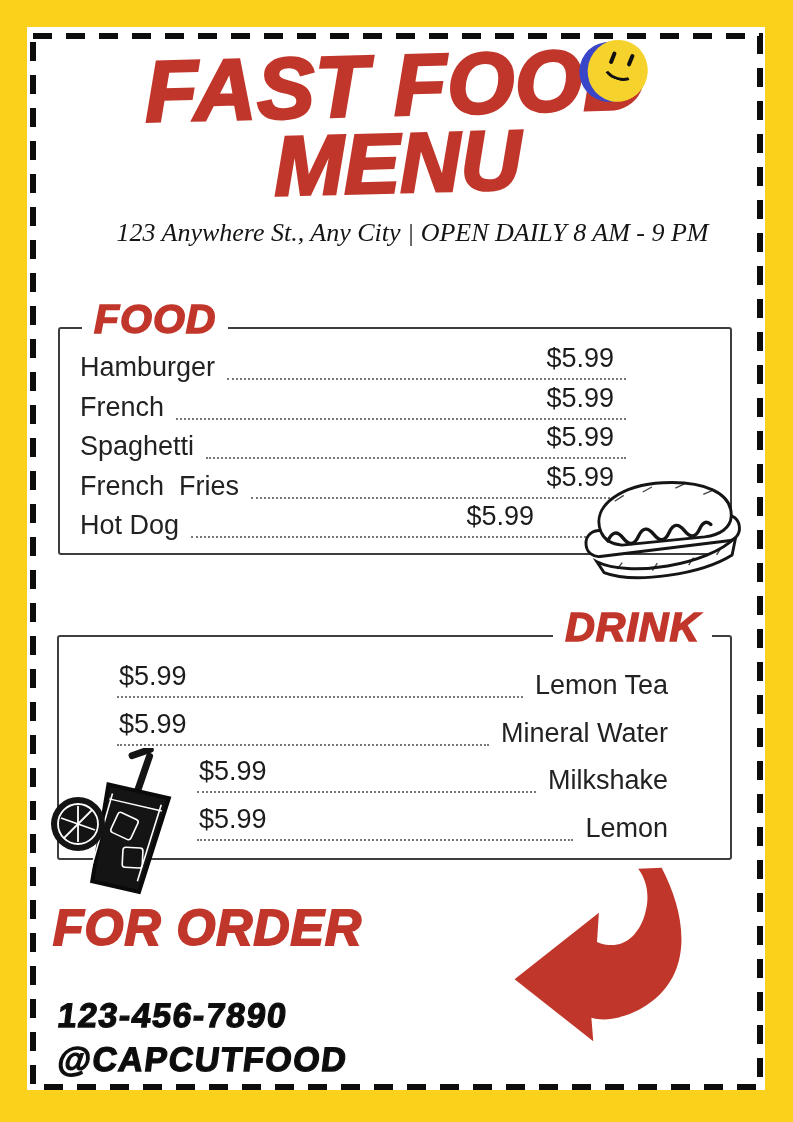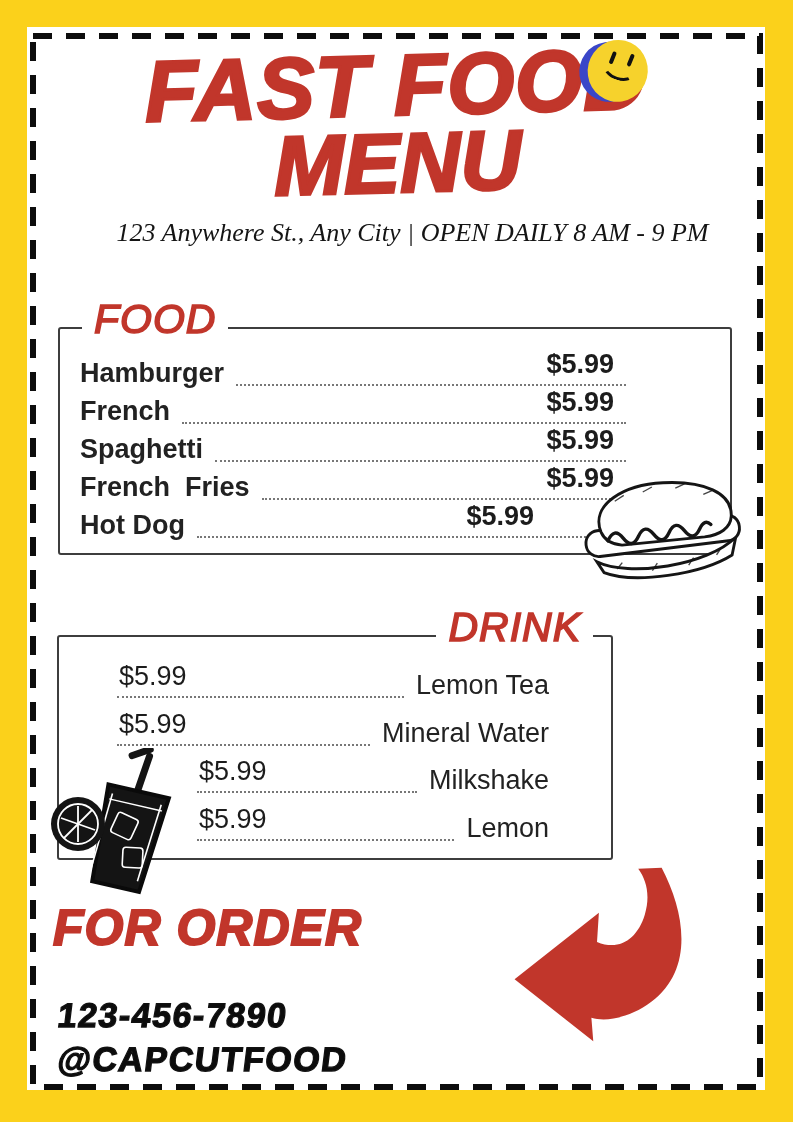--- a/index.html
+++ b/index.html
@@ -37,29 +37,29 @@
   .smiley .eye.right{left:38px;top:11px;transform:rotate(8deg);}
   .smiley .mouth{position:absolute;left:15px;top:18px;width:33px;height:22px;border:3px solid transparent;
     border-bottom:3px solid #111;border-radius:50%;transform:rotate(4deg);}
 
   .address{position:absolute;top:218px;left:0;width:100%;text-align:center;
     font-family:"Liberation Serif",serif;font-style:italic;font-size:26px;color:#141414;padding-left:32px;}
 
   
   .box{position:absolute;border:2px solid var(--box-border);border-radius:3px;}
   .food-box{left:58px;top:327px;width:674px;height:228px;}
-  .drink-box{left:57px;top:635px;width:556px;height:225px;}
+  .drink-box{left:57px;top:635px;width:675px;height:225px;}
   .box-heading{position:absolute;background:#fff;color:var(--accent-red);
-    font-weight:normal;font-style:italic;font-size:41px;line-height:1;
+    font-weight:bold;font-style:italic;font-size:41px;line-height:1;
     -webkit-text-stroke:1.6px var(--accent-red);letter-spacing:1px;padding:2px 12px;}
   .food-heading{left:22px;top:-32px;}
   .drink-heading{right:18px;top:-32px;}
 
   .food-rows{position:absolute;left:20px;right:104px;top:16px;bottom:12px;
-    display:flex;flex-direction:column;justify-content:flex-end;font-weight:bold;}
+    display:flex;flex-direction:column;justify-content:space-between;}
   .drink-rows{position:absolute;left:58px;right:62px;top:26px;bottom:14px;
     display:flex;flex-direction:column;justify-content:space-between;}
   .mrow,.drow{display:flex;align-items:flex-end;position:relative;height:38px;}
   .item-name{font-size:27px;white-space:pre;color:#222;}
   .mleader{flex:1;margin-left:12px;margin-bottom:3px;border-bottom:2px dotted var(--leader);height:0;}
   .dleader{flex:1;margin-right:12px;margin-bottom:3px;border-bottom:2px dotted var(--leader);height:0;}
   .mprice{position:absolute;right:12px;bottom:9px;font-size:27px;}
   .mrow.hotdog-row .mprice{right:92px;}
   .dprice{position:absolute;left:2px;bottom:9px;font-size:27px;}
   .drow.indent{margin-left:80px;}

